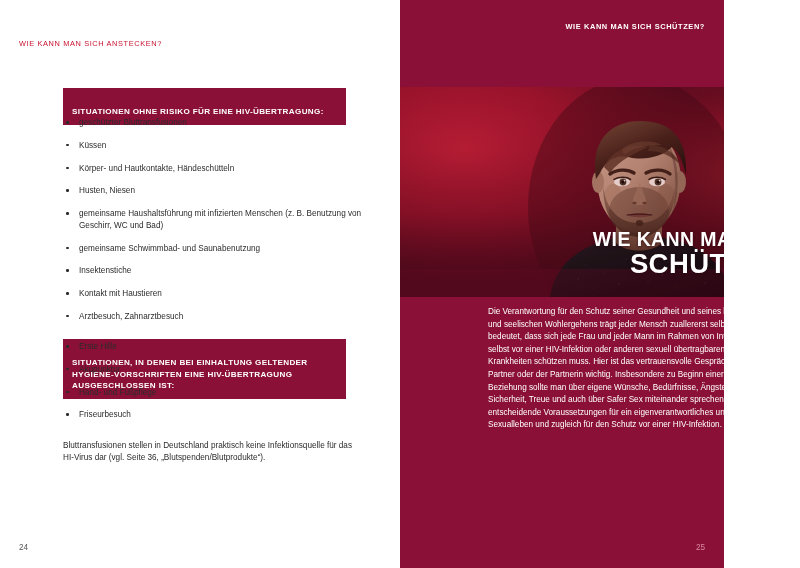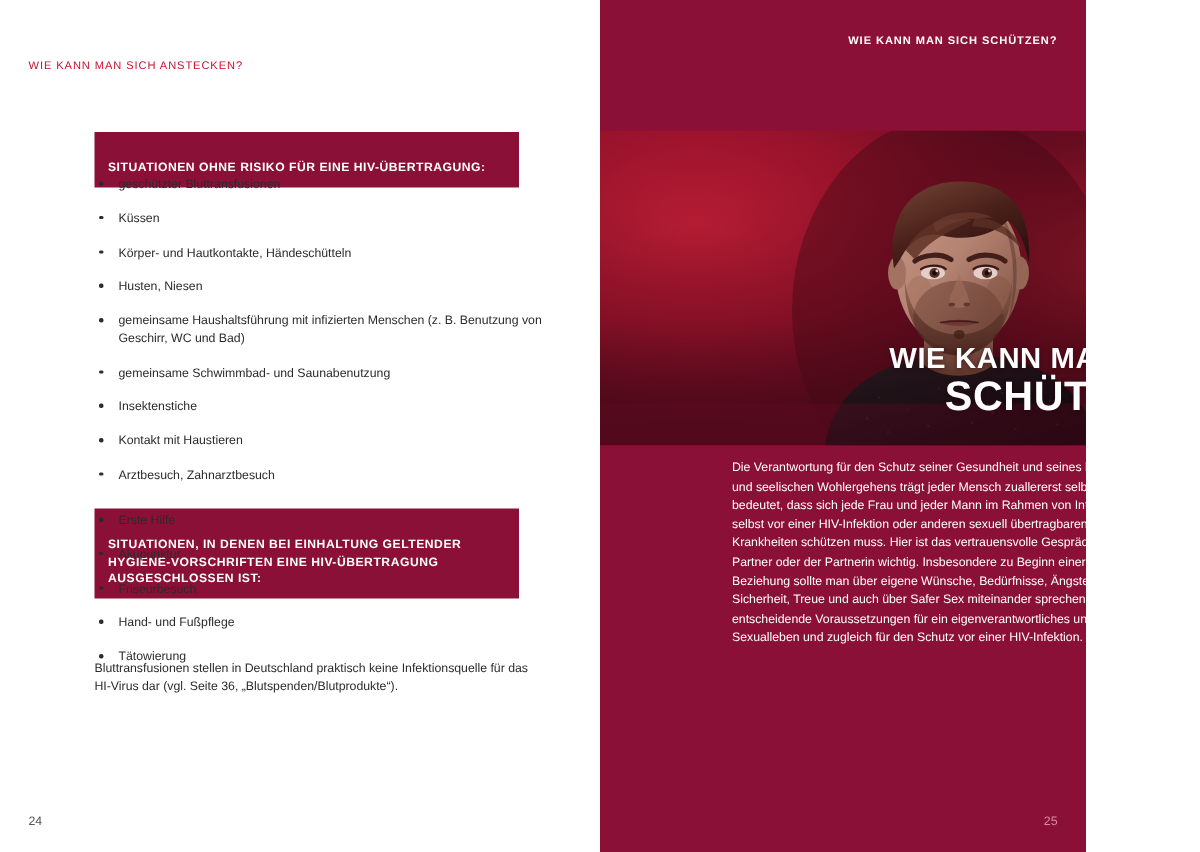--- a/index.html
+++ b/index.html
@@ -190,23 +190,22 @@
       <li>Insektenstiche</li>
       <li>Kontakt mit Haustieren</li>
       <li>Arztbesuch, Zahnarztbesuch</li>
     </ul>
 
     <div class="section-bar" id="bar-two">SITUATIONEN, IN DENEN BEI EINHALTUNG GELTENDER HYGIENE-VORSCHRIFTEN EINE HIV-ÜBERTRAGUNG AUSGESCHLOSSEN IST:</div>
 
     <ul class="risk-list" id="list-two">
       <li>Erste Hilfe</li>
       <li>Akupunktur</li>
+      <li>Hand- und Fußpflege</li>
       <li>Friseurbesuch</li>
-      <li>Hand- und Fußpflege</li>
-      <li>Tätowierung</li>
     </ul>
 
     <div class="footnote">Bluttransfusionen stellen in Deutschland praktisch keine Infektionsquelle für das HI-Virus dar (vgl. Seite 36, „Blutspenden/Blutprodukte“).</div>
 
     <div class="folio-left">24</div>
   </div>
 
   <div id="right-page">
 
     <div class="right-running-head">WIE KANN MAN SICH SCHÜTZEN?</div>

